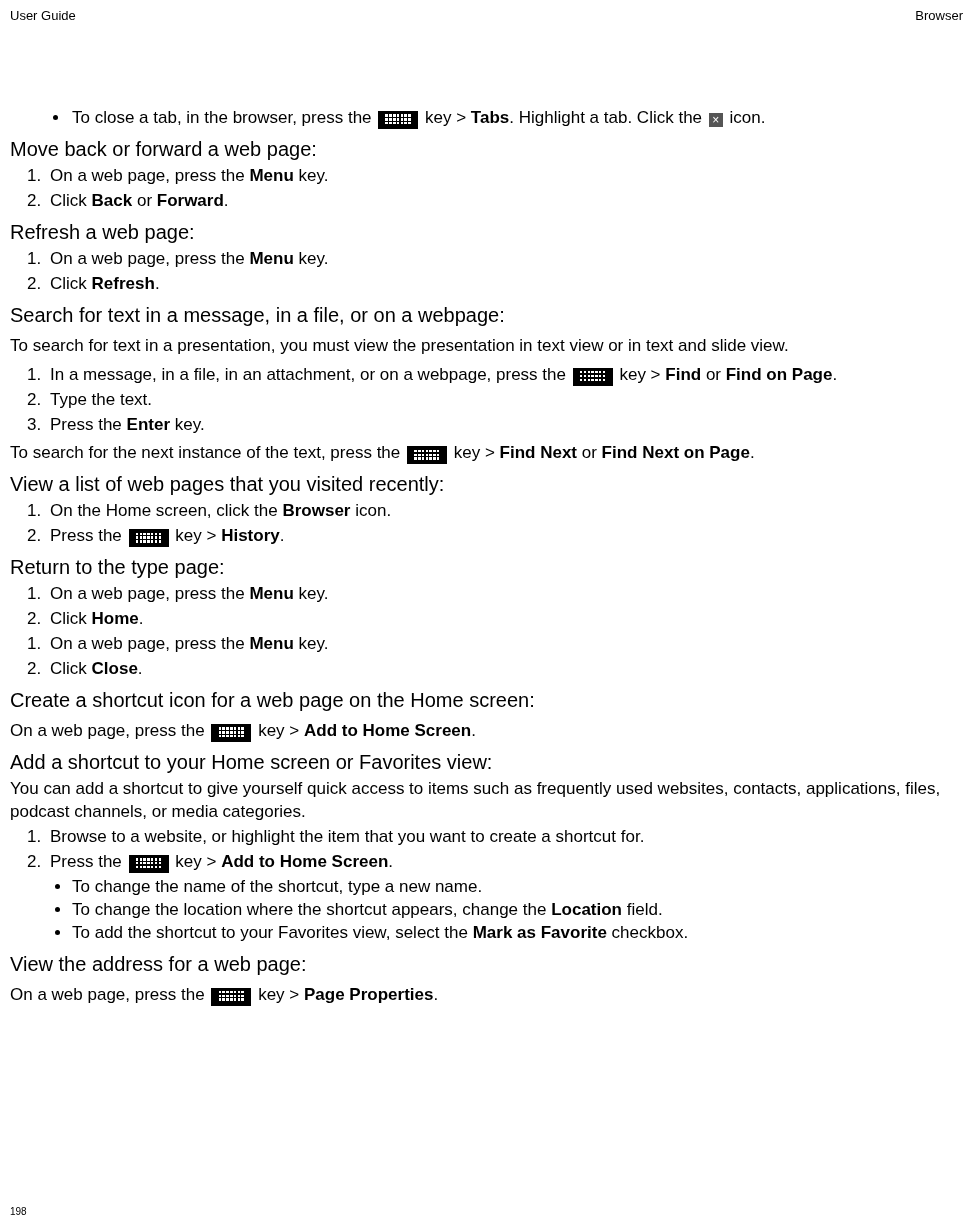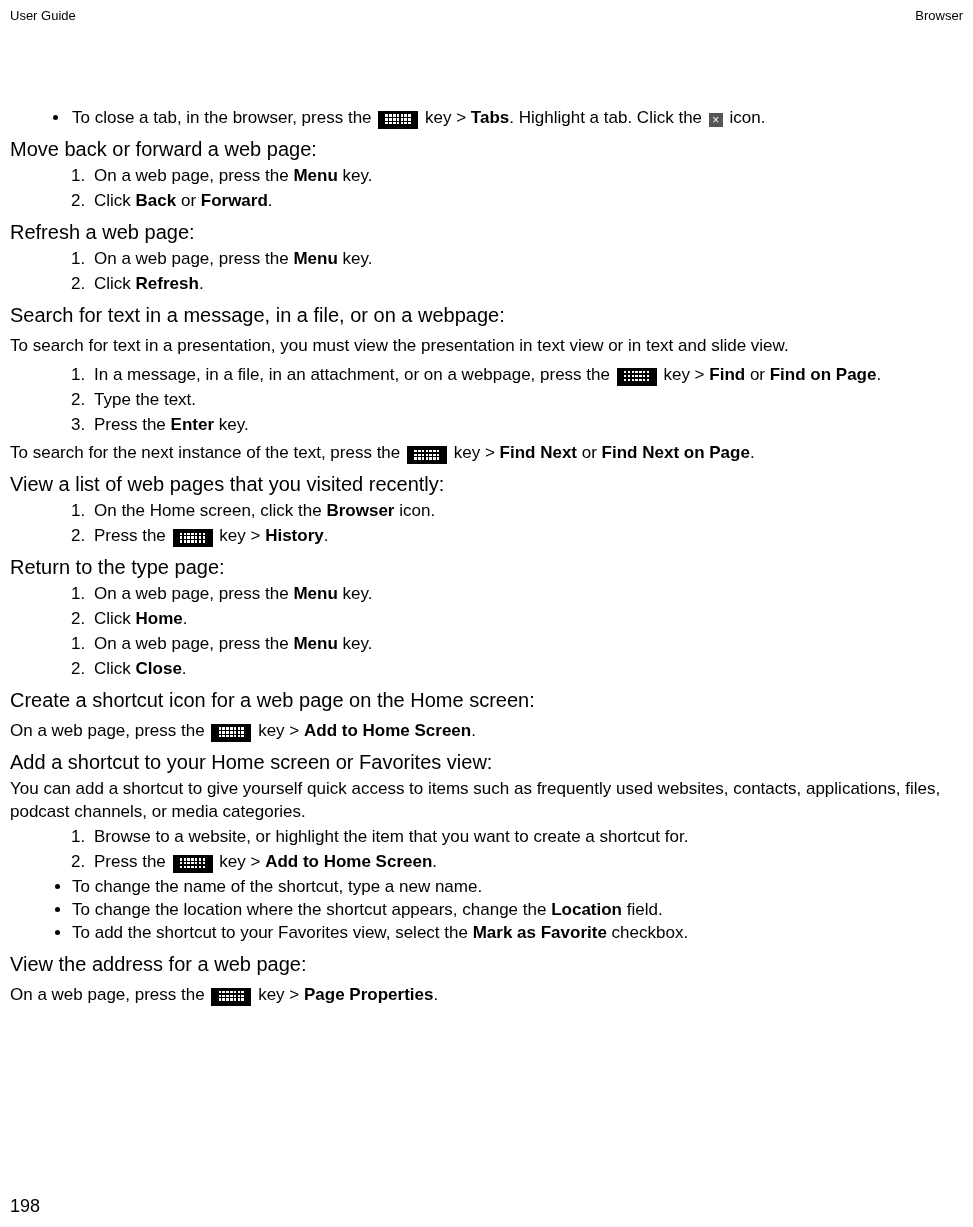--- a/index.html
+++ b/index.html
@@ -66,21 +66,20 @@
     margin: 0 2px -2px 2px;
   }
   ol.num {
     list-style: decimal;
     padding-left: 36px;
     margin: 2px 0 2px 0;
   }
   ol.num li {
     padding-left: 4px;
     margin-bottom: 2px;
-    margin-left: 44px;
   }
   ul.bullets {
     list-style: disc;
     padding-left: 60px;
     margin: 2px 0 2px 0;
   }
   ul.bullets li {
     padding-left: 2px;
     margin-bottom: 2px;
   }
@@ -101,21 +100,21 @@
     font-weight: normal;
     font-size: 22px;
     margin: 18px 0 4px 0;
   }
   p { margin: 6px 0; }
   strong, b { font-weight: bold; }
   .footer {
     position: absolute;
     left: 10px;
     bottom: 10px;
-    font-size: 18px;
+    font-size: 10px;
   }
 </style>
 </head>
 <body>
 
 <div class="page">
 
   <div class="header-row">
     <div>User Guide</div>
     <div>Browser</div>

